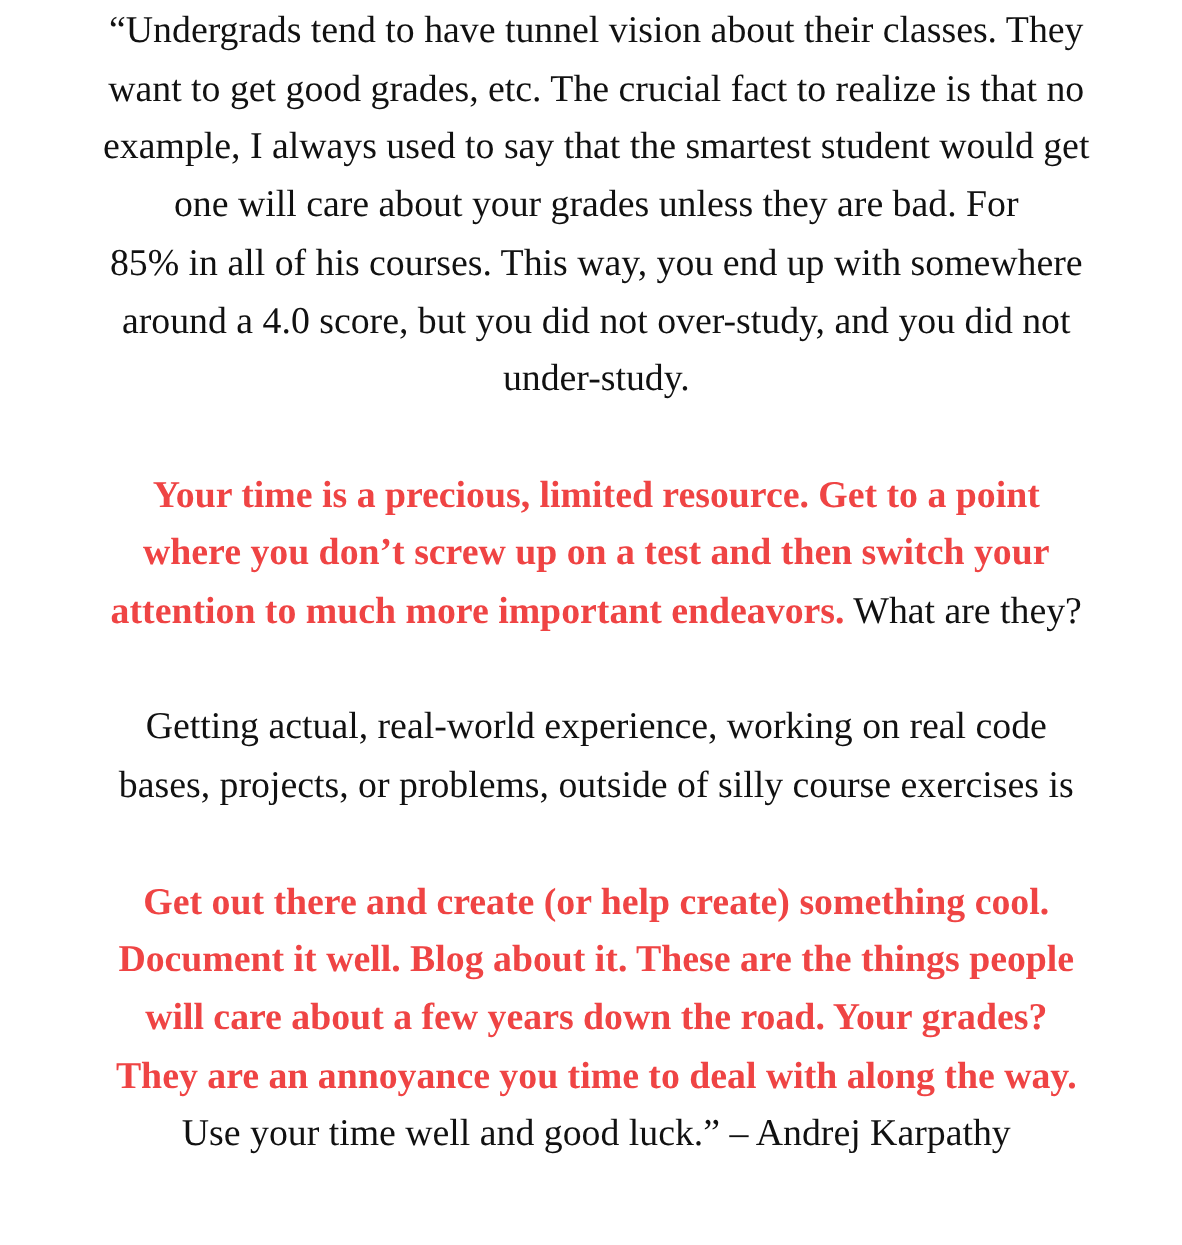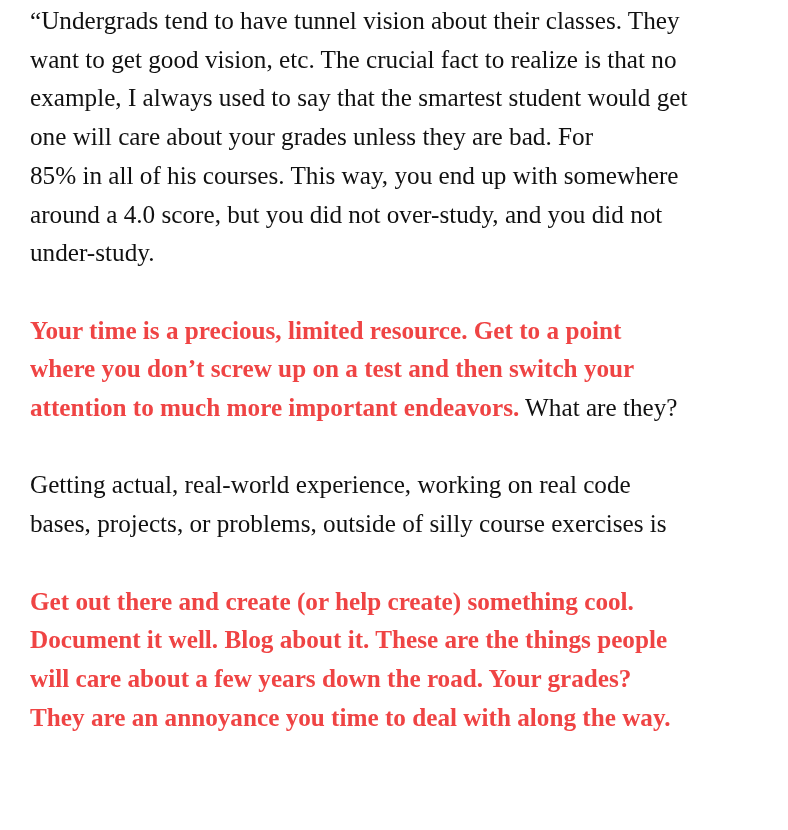--- a/index.html
+++ b/index.html
@@ -7,46 +7,47 @@
       padding: 0;
       background: #ffffff;
     }
     body {
       width: 788px;
       height: 830px;
       overflow: hidden;
     }
     .doc {
       position: relative;
-      padding: 2px 10px 0 30px;
+      padding: 2px 10px 0 17px;
       font-family: "Liberation Serif", "DejaVu Serif", serif;
       font-size: 25.2px;
       line-height: 38.7px;
       color: #111111;
+      text-align: center;
     }
     .para {
       margin: 0 0 38.7px 0;
       white-space: normal;
     }
     .line {
       display: block;
       white-space: nowrap;
     }
     b {
       font-weight: bold;
       color: #ef4444;
     }
   </style>
 </head>
 <body>
 
 <div class="doc">
   <div class="para">
     <span class="line"><span>“Undergrads tend to have tunnel vision about their classes. They</span></span>
-    <span class="line"><span>want to get good vision, etc. The crucial fact to realize is that no</span></span>
+    <span class="line"><span>want to get good grades, etc. The crucial fact to realize is that no</span></span>
     <span class="line"><span>example, I always used to say that the smartest student would get</span></span>
     <span class="line"><span>one will care about your grades unless they are bad. For</span></span>
     <span class="line"><span>85% in all of his courses. This way, you end up with somewhere</span></span>
     <span class="line"><span>around a 4.0 score, but you did not over-study, and you did not</span></span>
     <span class="line"><span>under-study.</span></span>
   </div>
 
   <div class="para">
     <span class="line"><b>Your time is a precious, limited resource. Get to a point</b></span>
     <span class="line"><b>where you don’t screw up on a test and then switch your</b></span>
@@ -56,14 +57,15 @@
   <div class="para">
     <span class="line"><span>Getting actual, real-world experience, working on real code</span></span>
     <span class="line"><span>bases, projects, or problems, outside of silly course exercises is</span></span>
   </div>
 
   <div class="para">
     <span class="line"><b>Get out there and create (or help create) something cool.</b></span>
     <span class="line"><b>Document it well. Blog about it. These are the things people</b></span>
     <span class="line"><b>will care about a few years down the road. Your grades?</b></span>
     <span class="line"><b>They are an annoyance you time to deal with along the way.</b></span>
+    <span class="line"><span>Use your time well and good luck.” – Andrej Karpathy</span></span>
   </div>
 </div>
 
 </body></html>

